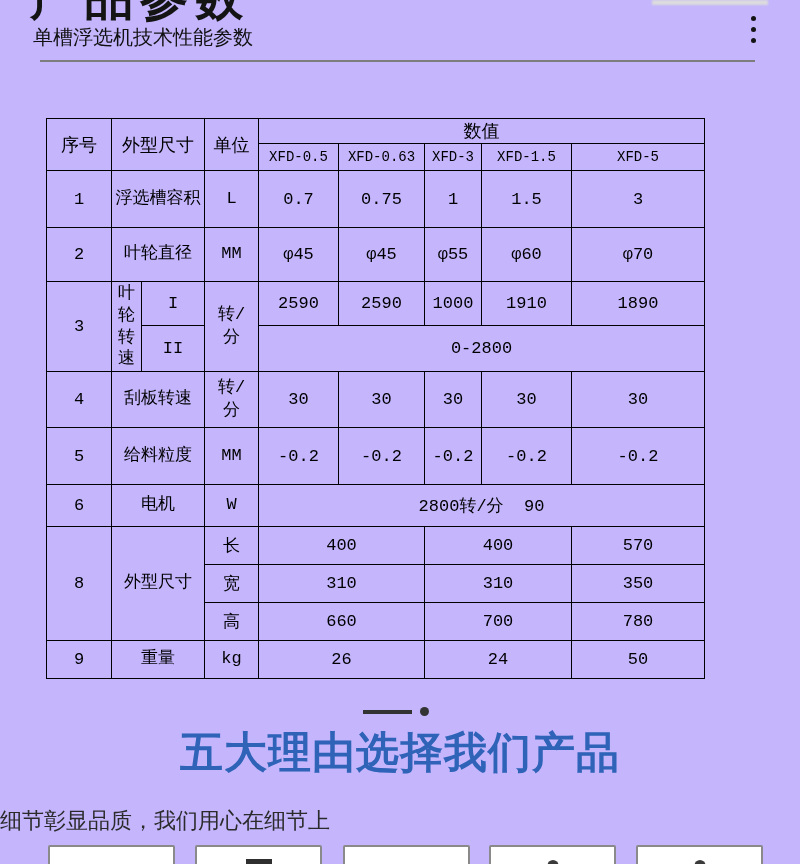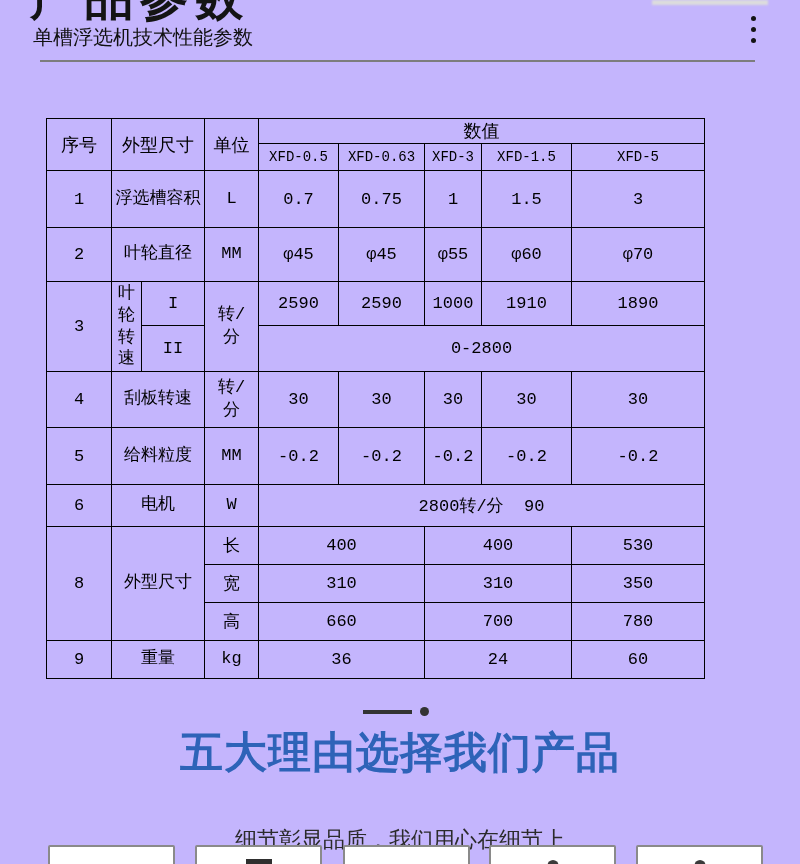--- a/index.html
+++ b/index.html
@@ -25,21 +25,21 @@
   td.unit{white-space:pre-line;line-height:1.3;}
   td.wide-val{white-space:pre;}
   tr.h1 td{font-size:18px;}
   tr.h2 td{font-size:14px;}
 
   
   .promo-divider{position:absolute;top:710px;left:363px;width:49px;height:4px;background:#333;}
   .promo-dot{position:absolute;top:707px;left:420px;width:9px;height:9px;border-radius:50%;background:#333;}
   .promo-title{position:absolute;top:724px;left:0;width:800px;text-align:center;
     font-size:43px;font-weight:bold;color:#2e63b8;letter-spacing:1px;}
-  .promo-sub{position:absolute;top:825px;left:0;width:800px;text-align:center;
+  .promo-sub{position:absolute;top:806px;left:0;width:800px;
     font-size:22px;color:#2b2b2b;}
 
   
   .fbox{position:absolute;top:845px;width:123px;height:40px;background:#fff;
     border:2px solid #8a8a8a;border-radius:2px;}
   .fbox .bar{position:absolute;left:50%;top:12px;transform:translateX(-50%);
     width:26px;height:9px;background:#2f2f2f;}
   .fbox .ball{position:absolute;left:50%;top:13px;transform:translateX(-50%);
     width:11px;height:11px;border-radius:50%;background:#3a3a3a;}
 </style>
@@ -146,41 +146,41 @@
       <td colspan="2" class="param">电机</td>
       <td class="unit">W</td>
       <td colspan="5" class="wide-val">2800转/分  90</td>
     </tr>
     <tr style="height:38px">
       <td rowspan="3">8</td>
       <td rowspan="3" colspan="2" class="param">外型尺寸</td>
       <td>长</td>
       <td colspan="2">400</td>
       <td colspan="2">400</td>
-      <td>530</td>
+      <td>570</td>
     </tr>
     <tr style="height:38px">
       <td>宽</td>
       <td colspan="2">310</td>
       <td colspan="2">310</td>
       <td>350</td>
     </tr>
     <tr style="height:38px">
       <td>高</td>
       <td colspan="2">660</td>
       <td colspan="2">700</td>
       <td>780</td>
     </tr>
     <tr style="height:38px">
       <td>9</td>
       <td colspan="2" class="param">重量</td>
       <td class="unit">kg</td>
-      <td colspan="2">36</td>
+      <td colspan="2">26</td>
       <td colspan="2">24</td>
-      <td>60</td>
+      <td>50</td>
     </tr>
   </tbody>
     </table>
 
   <div class="promo-divider"></div>
   <div class="promo-dot"></div>
   <div class="promo-title">五大理由选择我们产品</div>
   <div class="promo-sub">细节彰显品质，我们用心在细节上</div>
 
   <div class="fbox" style="left:48px"></div>

